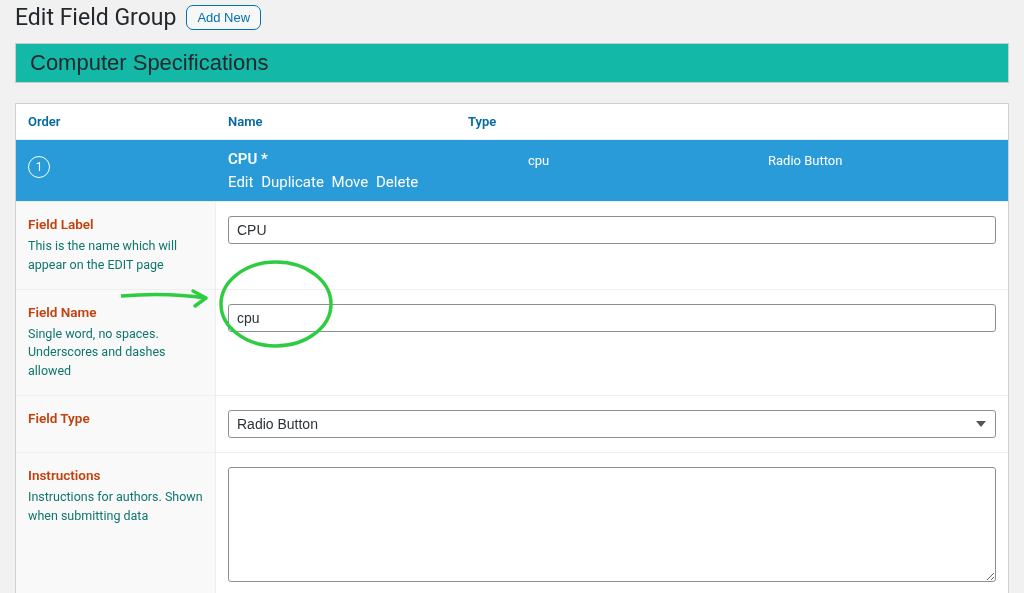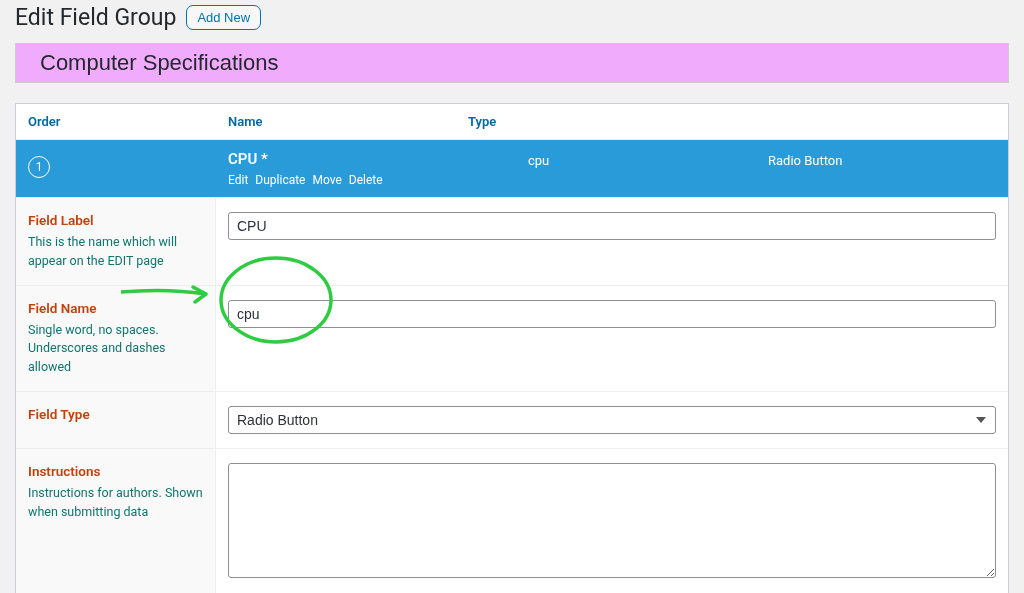--- a/index.html
+++ b/index.html
@@ -29,23 +29,23 @@
       border: 1px solid #0073aa;
       color: #0073aa;
       background: #f7f7f7;
       padding: 4px 10px;
       font-size: 13px;
       border-radius: 7px;
       cursor: pointer;
       text-align: center;
     }
     .title-input-wrap {
-      background: #f0abfc;
+      background: #14b8a6;
       border: 1px solid #ccc;
-      padding: 6px 24px;
+      padding: 6px 14px;
       margin-bottom: 20px;
     }
     .title-input {
       width: 100%;
       border: none;
       font-size: 22px;
       font-weight: 400;
       outline: none;
       color: #23282d;
       background: transparent;
@@ -85,21 +85,21 @@
       font-size: 12px;
       color: #fff;
       margin-top: 6px;
     }
     .field-label-cell {
       font-weight: 600;
       font-size: 15px;
     }
     .row-actions {
       margin-top: 5px;
-      font-size: 12px;
+      font-size: 15px;
       font-weight: 400;
     }
     .row-action {
       color: #fff;
       cursor: pointer;
       margin-right: 4px;
     }
     .field-row-main .col-name,
     .field-row-main .col-type {
       padding-top: 3px;

